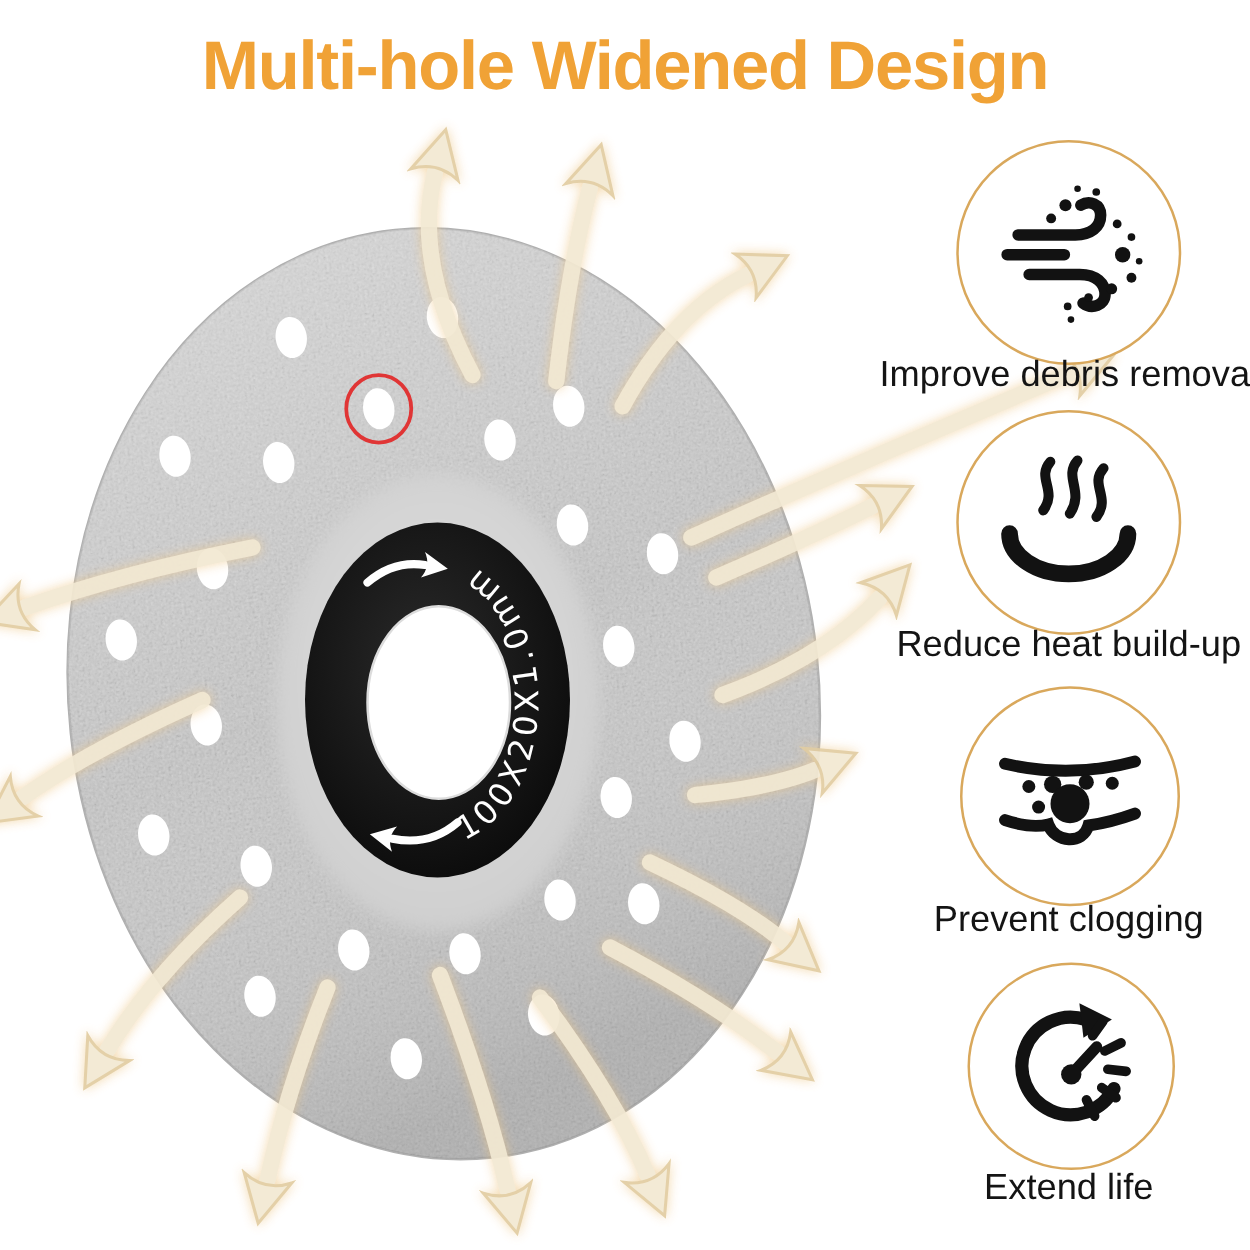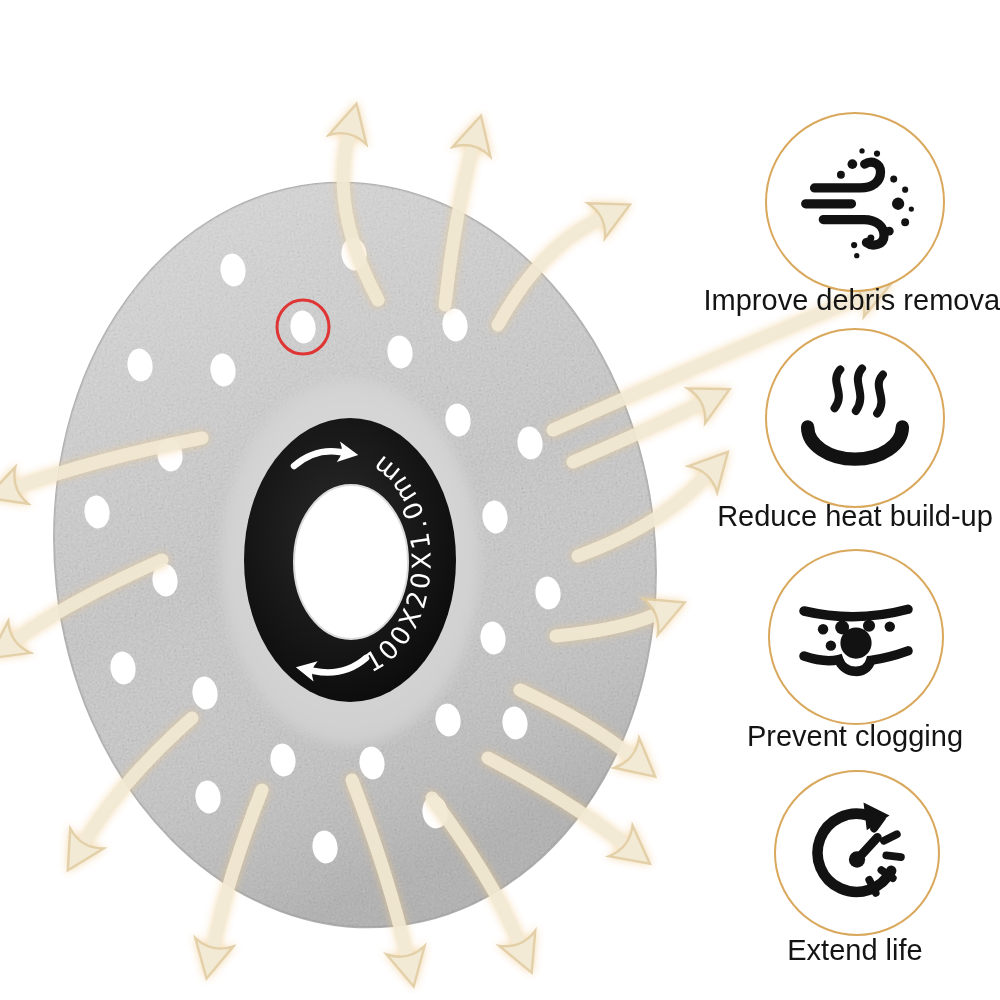--- a/index.html
+++ b/index.html
@@ -124,20 +124,21 @@
       <ellipse cx="350" cy="560" rx="106" ry="142" fill="url(#hubG)"></ellipse>
       <ellipse cx="351" cy="562" rx="57" ry="77" fill="#ffffff" stroke="#dcdcdc" stroke-width="2"></ellipse>
       <text font-family="DejaVu Sans, sans-serif" font-size="26" fill="#ffffff" letter-spacing="4">
         <textPath href="#hubTextArc" startOffset="7%">100X20X1.0mm</textPath>
       </text>
       <path d="M 294 466 Q 315 448 340 452" stroke="#ffffff" stroke-width="6.5" fill="none" stroke-linecap="round" marker-end="url(#ahw)"></path>
       <path d="M 366 658 Q 344 677 314 671" stroke="#ffffff" stroke-width="6.5" fill="none" stroke-linecap="round" marker-end="url(#ahw)"></path>
     </g>
   </svg>
 
+  <div class="page-title">Multi-hole Widened Design</div>
 
   <div id="fc1" class="feature-circle">
     <svg class="icon-svg" width="132" height="132" viewBox="-75 -75 150 150">
       <g class="ink-stroke" stroke-width="10.5">
         <path d="M -46 -16 L 6 -16 C 20 -16 29 -23 29 -34 C 29 -44 19 -48 11 -43"></path>
         <path d="M -56 2 L -4 2"></path>
         <path d="M -36 20 L 10 20 C 25 20 33 28 33 38 C 33 48 21 52 13 46"></path>
       </g>
       <g class="ink">
         <circle cx="44" cy="-26" r="4"></circle>

